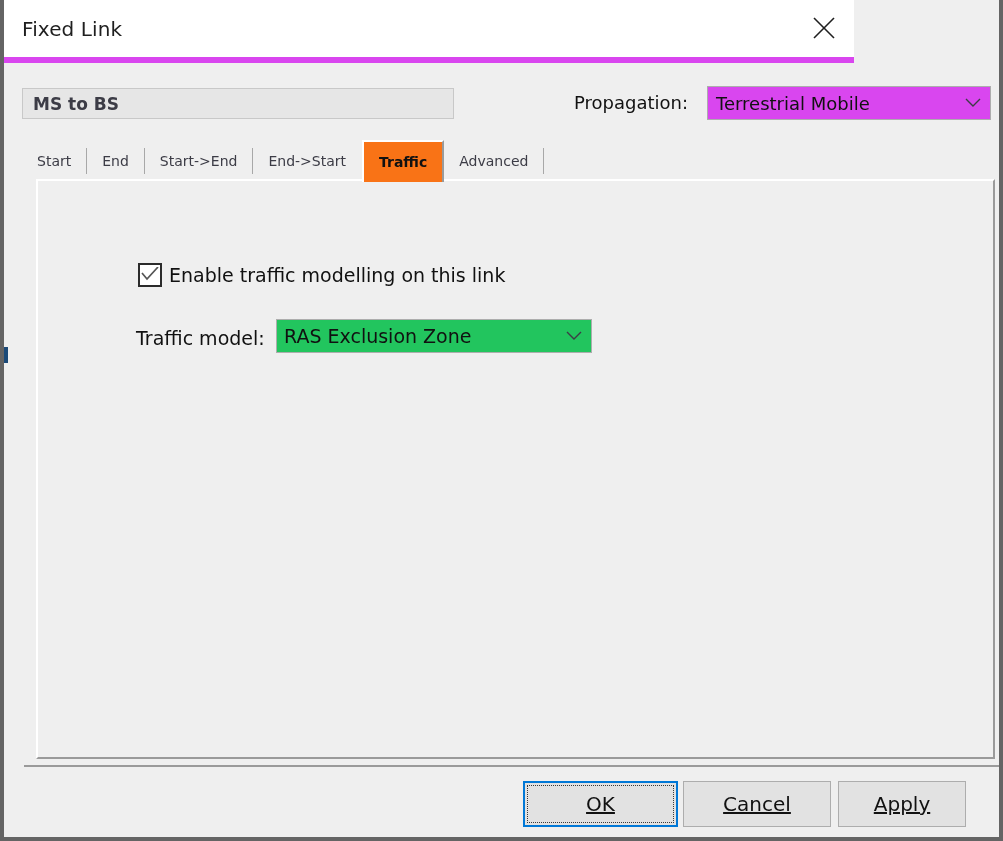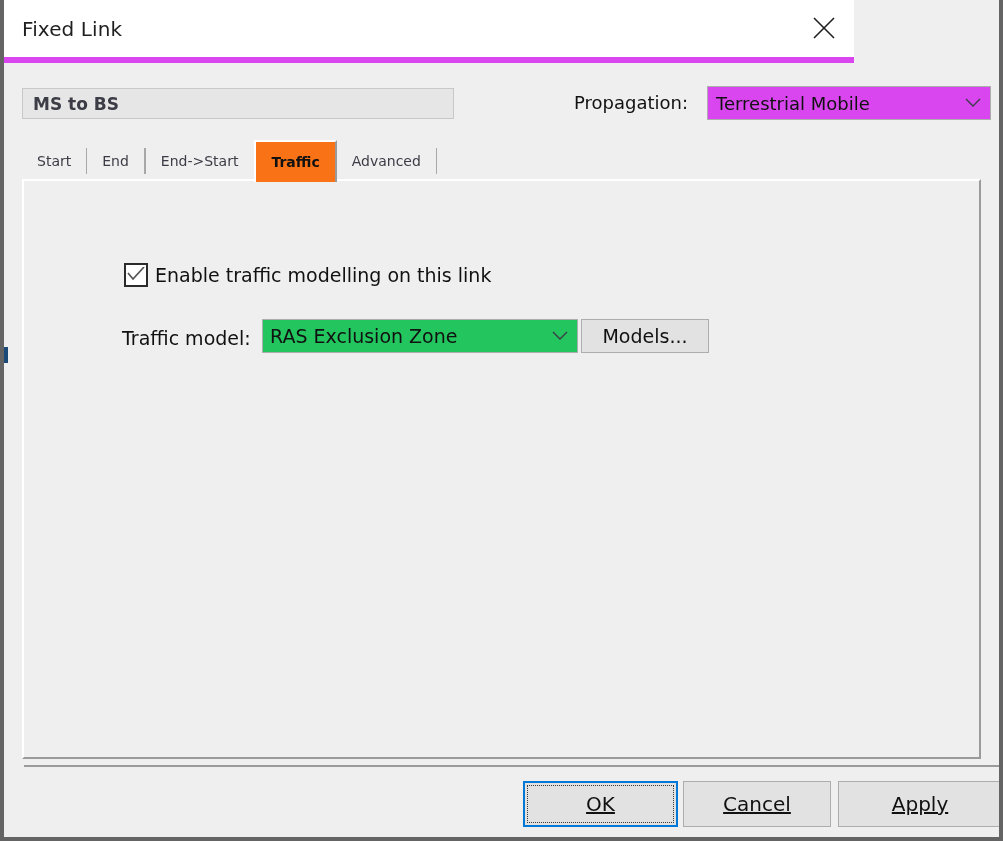--- a/index.html
+++ b/index.html
@@ -157,21 +157,21 @@
     height: 26px;
     background: #a8a8a8;
     margin-bottom: 6px;
     flex: 0 0 auto;
   }
   .tabsep.hidden { background: transparent; }
 
   
   #tabpanel {
     position: absolute;
-    left: 18px;
+    left: 32px;
     top: 179px;
     width: 959px;
     height: 580px;
     box-sizing: border-box;
     background: #efefef;
     border-top: 2px solid #ffffff;
     border-left: 2px solid #ffffff;
     border-right: 2px solid #9a9a9a;
     border-bottom: 2px solid #9a9a9a;
   }
@@ -286,21 +286,21 @@
     border: 1px dotted #3a3a3a;
     pointer-events: none;
   }
   #ok-btn .lbl { position: relative; z-index: 2; }
   #cancel-btn {
     left: 679px;
     width: 148px;
   }
   #apply-btn {
     left: 834px;
-    width: 164px;
+    width: 128px;
   }
 </style>
 </head>
 <body>
 
 <div id="dialog">
 
   <div id="titlebar">
     <div id="title-text">Fixed Link</div>
     <div id="close-btn">
@@ -332,20 +332,23 @@
 
   <div id="tabstrip">
     <div class="tab">
       <span>Start</span>
     </div>
     <div class="tabsep"></div>
     <div class="tab">
       <span>End</span>
     </div>
     <div class="tabsep"></div>
+    <div class="tab">
+      <span>Start-&gt;End</span>
+    </div>
     <div class="tabsep"></div>
     <div class="tab">
       <span>End-&gt;Start</span>
     </div>
     <div class="tabsep hidden"></div>
     <div class="tab active">
       <span>Traffic</span>
     </div>
     <div class="tab">
       <span>Advanced</span>
@@ -370,23 +373,20 @@
 
     <div id="tm-select">
       <span class="sel-text">RAS Exclusion Zone</span>
       <span class="chev">
         <svg width="16" height="10" viewBox="0 0 16 10">
           <polyline points="1,1 8,8 15,1" fill="none" stroke="#3c3c46" stroke-width="1.4"></polyline>
         </svg>
       </span>
     </div>
 
-    <div id="models-btn">
-      <span>Models...</span>
-    </div>
 
   </div>
 
   <div id="footer-sep"></div>
 
   <div class="fbtn" id="ok-btn">
     <span class="focus-ring"></span>
     <span class="lbl">OK</span>
   </div>
   <div class="fbtn" id="cancel-btn">

